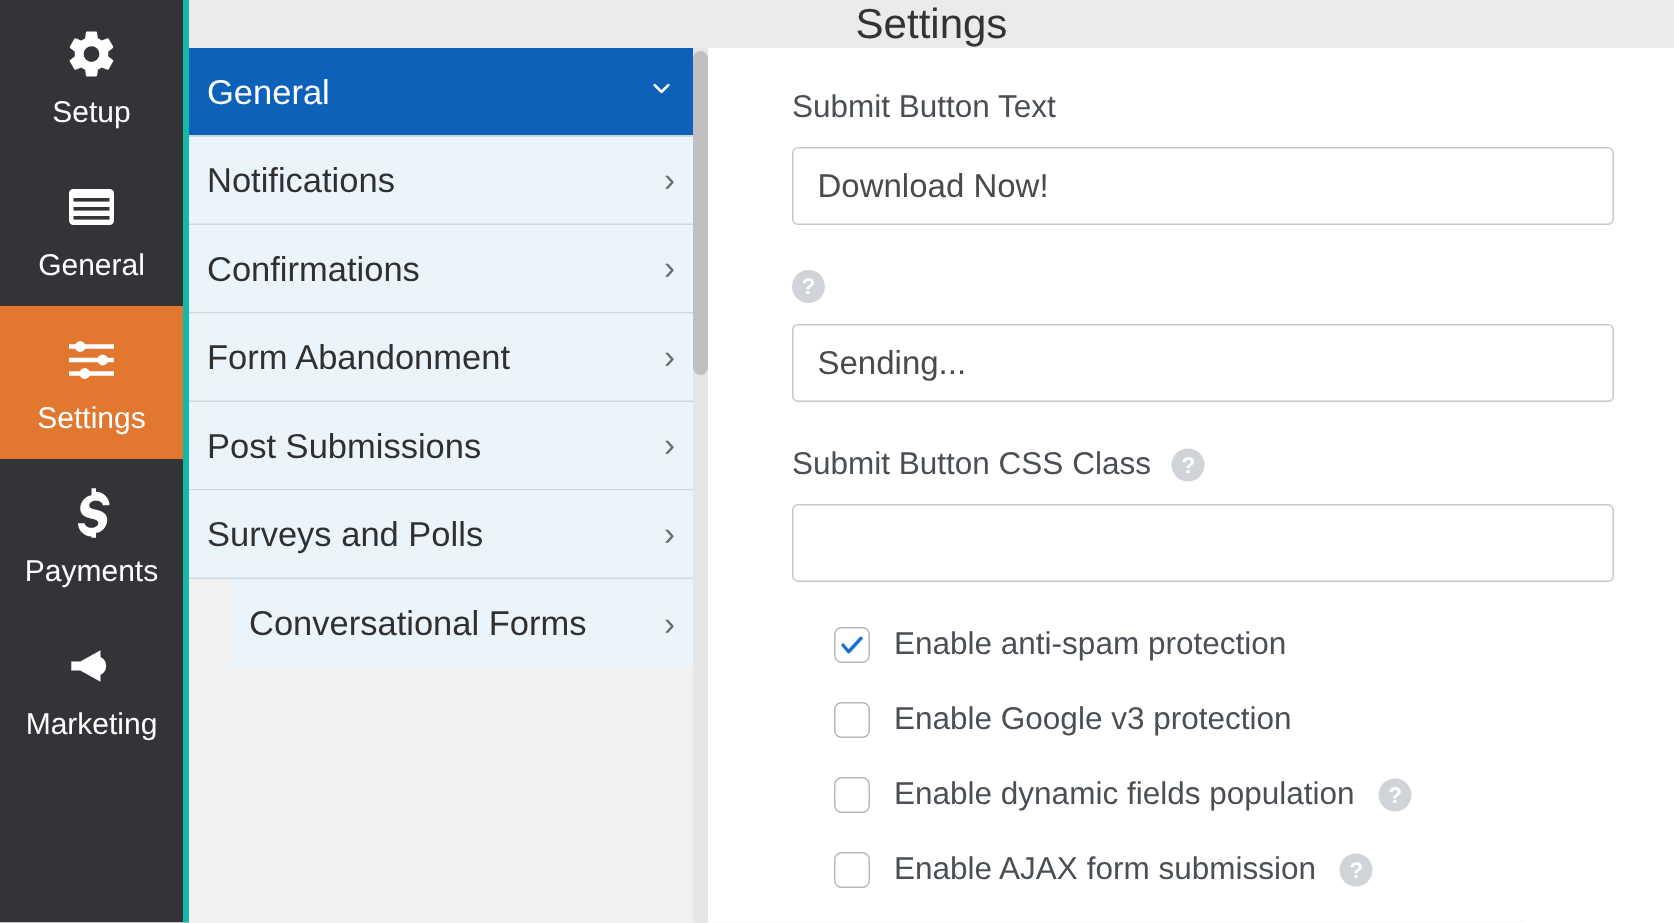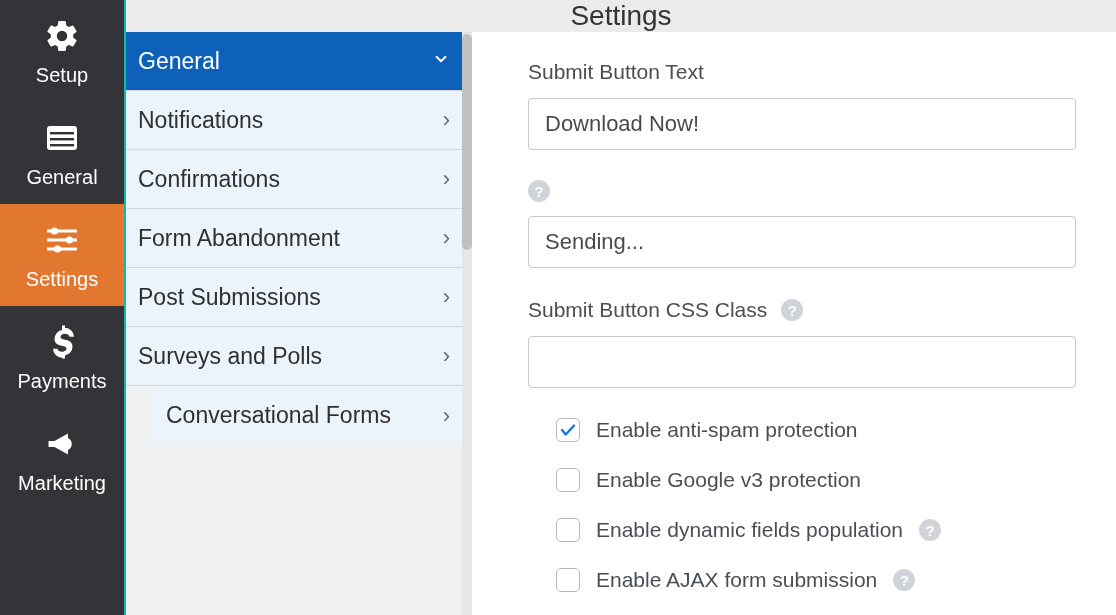--- a/index.html
+++ b/index.html
@@ -1,19 +1,19 @@
 <!DOCTYPE html>
 <html><head>
 <meta charset="utf-8">
 <style>
   * { margin:0; padding:0; box-sizing:border-box; font-family: -apple-system, BlinkMacSystemFont, "Segoe UI", Helvetica, Arial, sans-serif; }
   html,body { width:1116px; height:615px; overflow:hidden; background:#f1f1f1; }
   .app { display:flex; width:100%; height:100%; }
   
-  .nav { width:126px; background:#333338; display:flex; flex-direction:column; flex:0 0 auto; border-right:2px solid #14b8a6; }
+  .nav { width:126px; background:#333338; display:flex; flex-direction:column; flex:0 0 auto; border-right:4px solid #14b8a6; }
   .nav-item { height:102px; display:flex; flex-direction:column; align-items:center; justify-content:center; gap:8px; color:#fff; font-size:20px; cursor:pointer; }
   .nav-item.active { background:#e27730; }
   .nav-item .icon { width:40px; height:40px; display:flex; align-items:center; justify-content:center; }
   .nav-item .icon svg { width:36px; height:36px; fill:#fff; }
   .nav-item.active .icon svg { fill:#fff; }
   
   .right { flex:1; display:flex; flex-direction:column; }
   .header { height:66px; background:#ebebeb; display:flex; align-items:center; justify-content:center; font-size:28px; color:#333; }
   .below { flex:1; display:flex; }
   

